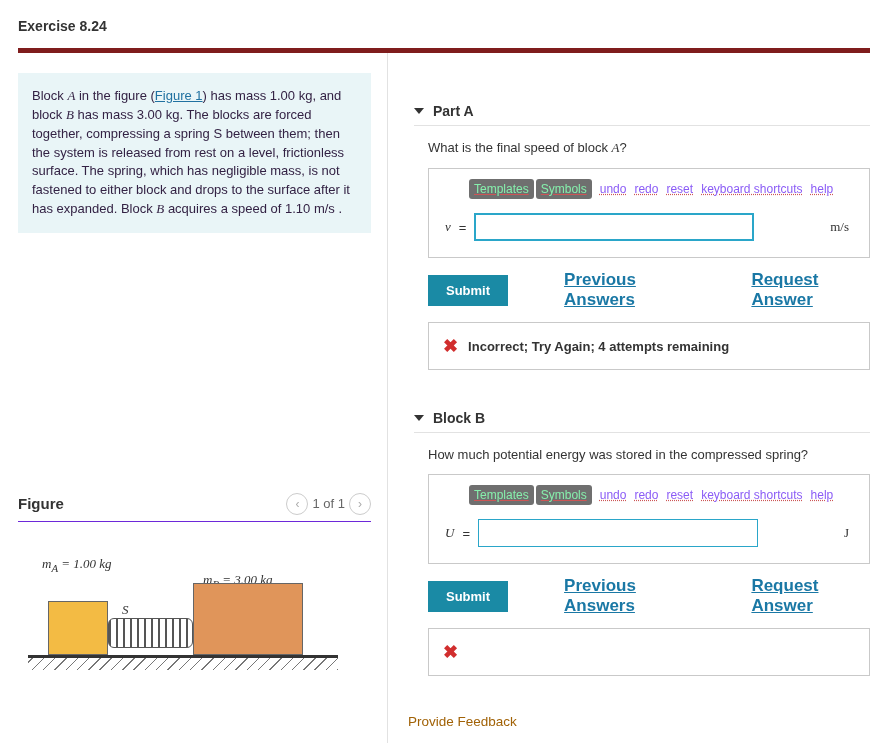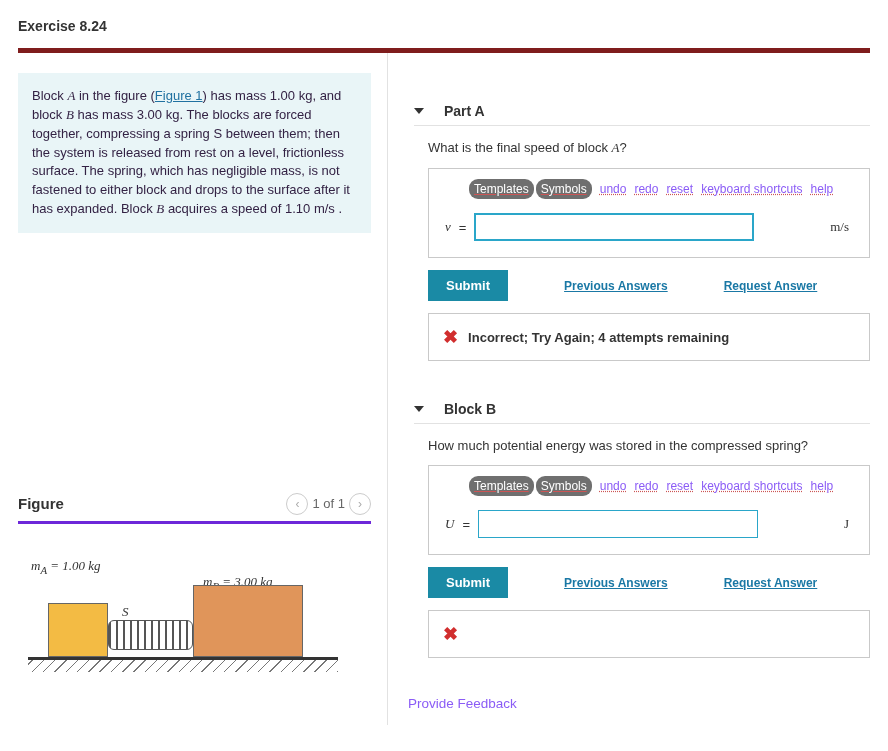--- a/index.html
+++ b/index.html
@@ -35,21 +35,21 @@
     color: #324;
   }
   .problem-box .fig-link { color: #2071a1; text-decoration: underline; cursor: pointer; }
   .ital { font-style: italic; font-family: Georgia, 'Times New Roman', serif; }
   .figure-header {
     display: flex;
     justify-content: space-between;
     align-items: center;
     margin-top: 260px;
     padding-bottom: 6px;
-    border-bottom: 3px solid #6d28d9;
+    border-bottom: 1px solid #6d28d9;
   }
   .fig-title { font-weight: bold; font-size: 15px; }
   .pager { display: flex; align-items: center; gap: 4px; color: #666; }
   .pager-btn {
     width: 22px; height: 22px; border: 1px solid #ccc; border-radius: 50%;
     background: #fff; display:flex; align-items:center; justify-content:center;
     color:#aaa; font-size:12px;
   }
   .figure-area { padding: 34px 10px 10px 10px; }
   .diagram { position: relative; width: 310px; height: 110px; }
@@ -58,68 +58,68 @@
     content: ""; position: absolute; left:0; top:3px; width:310px; height:12px;
     background: repeating-linear-gradient(-45deg, #777 0 1px, transparent 1px 8px);
   }
   .blockA { position:absolute; left:20px; bottom:11px; width:60px; height:54px; background:#f3bb44; border:1px solid #666; }
   .blockB { position:absolute; left:165px; bottom:11px; width:110px; height:72px; background:#e0955a; border:1px solid #666; }
   .spring {
     position:absolute; left:80px; bottom:18px; width:85px; height:30px;
     background: repeating-linear-gradient(90deg, #555 0 2px, transparent 2px 7px);
     border:1px solid #555; border-radius: 6px;
   }
-  .labelA { position:absolute; left:3px; top:0; font-family: Georgia, serif; font-style: italic; }
+  .labelA { position:absolute; left:14px; top:0; font-family: Georgia, serif; font-style: italic; }
   .labelB { position:absolute; left:175px; top:16px; font-family: Georgia, serif; font-style: italic; }
   .labelS { position:absolute; left:94px; bottom:48px; font-family: Georgia, serif; font-style: italic; }
   .part {
     margin: 30px 0 0 0;
     padding-bottom: 10px;
   }
   .part-header {
-    display:flex; align-items:center; gap:20px;
+    display:flex; align-items:center; gap:9px;
     font-weight:bold; font-size:14px;
     border-bottom:1px solid #e2e2e2; padding-bottom:6px; margin-left:10px;
   }
   .tri { width:0; height:0; border-left:5px solid transparent; border-right:5px solid transparent; border-top:6px solid #333; }
   .part-body { padding: 14px 0 0 24px; }
   .question { margin-bottom: 12px; }
   .answer-panel {
     border:1px solid #c9c9c9; padding: 10px 12px 16px 12px;
   }
   .toolbar {
     display:flex; align-items:center; gap:2px;
     padding: 0 0 8px 28px;
     font-size: 12px;
   }
   .tb-btn {
-    background:#6f6f6f; color:#ffffff; padding:3px 5px; border-radius:9px;
+    background:#6f6f6f; color:#86efac; padding:3px 5px; border-radius:3px;
     font-size:12px; text-decoration: underline; text-decoration-color:#c55; text-decoration-thickness:1px;
   }
   .tb-link { color:#8b5cf6; margin-left:6px; text-decoration:underline dotted #c55; cursor:pointer; }
   .input-row { display:flex; align-items:center; gap:8px; margin-top:6px; }
   .var { font-family: Georgia, serif; font-style: italic; padding-left:4px;}
   .eq-input {
     border: 2px solid #2aa6c9; height: 28px; width: 280px;
     padding: 2px 6px; font-size: 14px; outline:none;
   }
   .eq-input.blue2 { border: 1px solid #2aa6c9; }
   .unit { font-family: Georgia, serif; margin-left:auto; padding-right:8px; }
   .action-row { display:flex; align-items:center; gap:18px; margin-top: 12px; }
   .submit-btn {
     background:#1a8aa5; color:#fff; border:none; font-weight:bold;
     padding: 8px 18px; font-size:13px; cursor:pointer;
   }
-  .link { color:#1a78a5; text-decoration:underline; font-size:12px; font-weight:bold; cursor:pointer;padding-left:38px; }
+  .link { color:#1a78a5; text-decoration:underline; font-size:17px; font-weight:bold; cursor:pointer;padding-left:38px; }
   .feedback {
     border:1px solid #c9c9c9; margin-top:12px; padding:12px 14px;
     display:flex; align-items:center; gap:10px; font-weight:bold;
   }
   .x-icon { color:#d12e2e; font-size:18px; font-weight:bold; }
-  .provide { color:#8b5cf6; margin: 28px 0 4px 4px; font-size:13.5px; cursor:pointer; }
+  .provide { color:#a16207; margin: 28px 0 4px 4px; font-size:13.5px; cursor:pointer; }
   sub.i { font-style: italic; font-family: Georgia, serif; }
 </style>
 </head>
 <body>
 
 <div class="title">Exercise 8.24</div>
 
 <div class="columns">
   <div class="left-col">
     <div class="problem-box">

